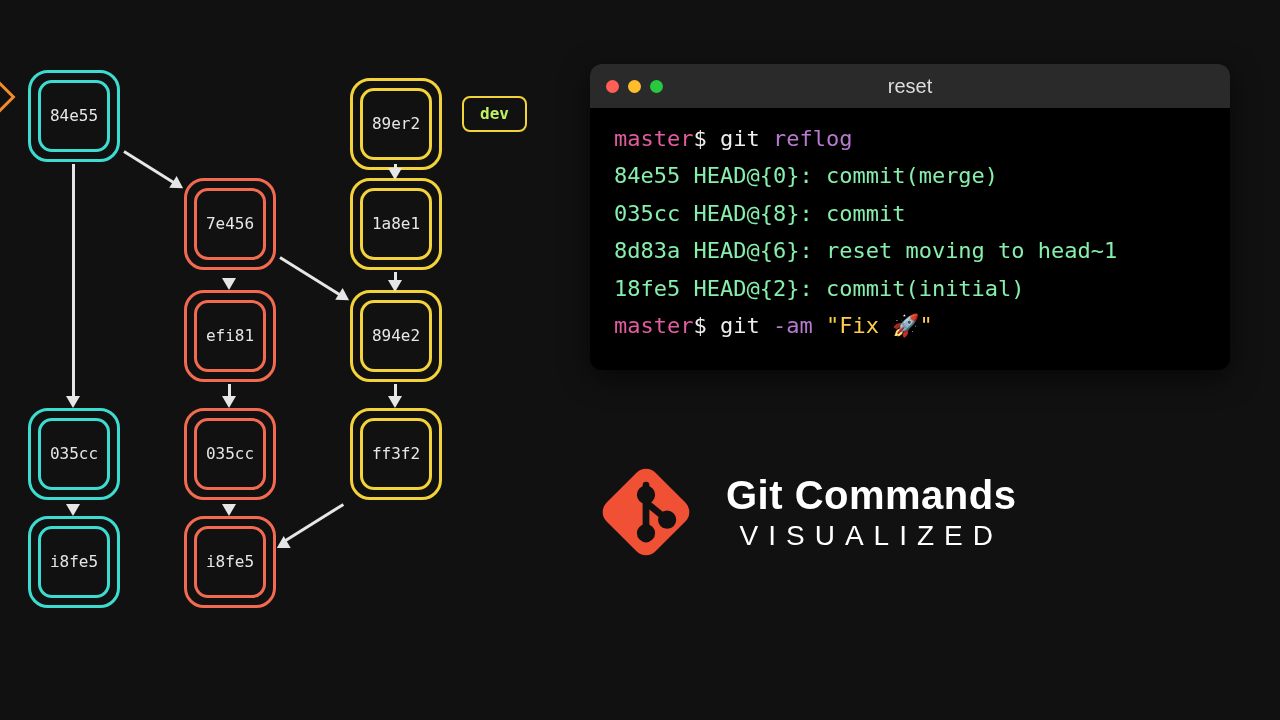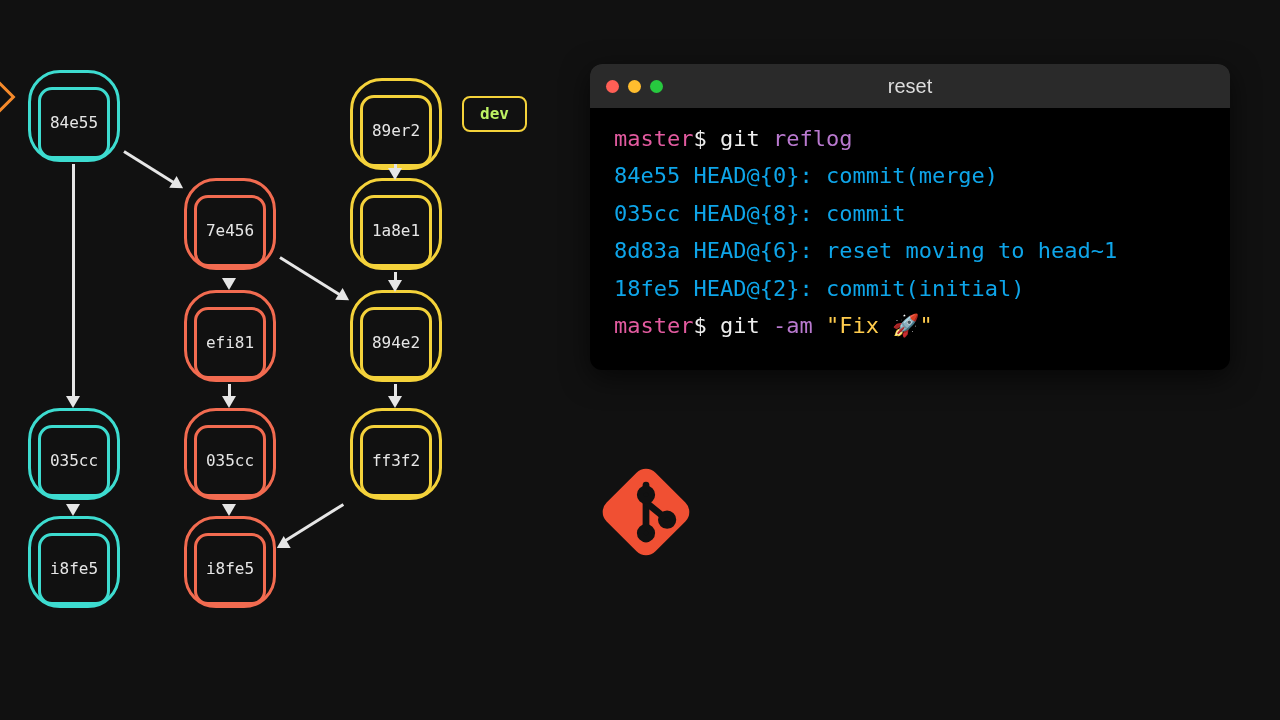--- a/index.html
+++ b/index.html
@@ -10,23 +10,23 @@
     font-family: -apple-system, "Segoe UI", Helvetica, Arial, sans-serif;
     position: relative;
     overflow: hidden;
   }
 
   
   .commit-outer {
     position: absolute;
     width: 92px;
     height: 92px;
-    border-radius: 32px;
-    display: flex;
-    align-items: flex-end;
+    border-radius: 20px;
+    display: flex;
+    align-items: center;
     justify-content: center;
   }
   .commit-inner {
     width: 72px;
     height: 72px;
     border-radius: 14px;
     border-width: 3px;
     border-style: solid;
     display: flex;
     align-items: center;
@@ -114,21 +114,21 @@
     font: 300 20px/1 -apple-system, "Segoe UI", sans-serif;
   }
   .term-body {
     padding: 12px 24px 26px;
     font: 22px/1.7 "Menlo", "Consolas", monospace;
   }
   .term-body .line { white-space: pre; }
   .c-pink   { color: #e35ba0; }
   .c-white  { color: #eee; }
   .c-purple { color: #b979cf; }
-  .c-green  { color: #0ea5e9; }
+  .c-green  { color: #86efac; }
   .c-yellow { color: #ffcc4d; }
 
   
   .brand {
     position: absolute;
     left: 598px; top: 464px;
     display: flex;
     align-items: center;
     gap: 32px;
   }
@@ -266,13 +266,17 @@
   <svg class="git-logo" viewBox="0 0 100 100">
     <rect x="14" y="14" width="72" height="72" rx="14" fill="#f05033" transform="rotate(45 50 50)"></rect>
     <g stroke="#111" stroke-width="7" stroke-linecap="round" fill="#111">
       <line x1="50" y1="22" x2="50" y2="78"></line>
       <line x1="50" y1="40" x2="72" y2="58"></line>
       <circle cx="50" cy="32" r="6"></circle>
       <circle cx="50" cy="72" r="6"></circle>
       <circle cx="72" cy="58" r="6"></circle>
     </g>
   </svg>
+  <div class="brand-text">
+    <h1>Git Commands</h1>
+    <h2>VISUALIZED</h2>
+  </div>
 </div>
 
 </body></html>

